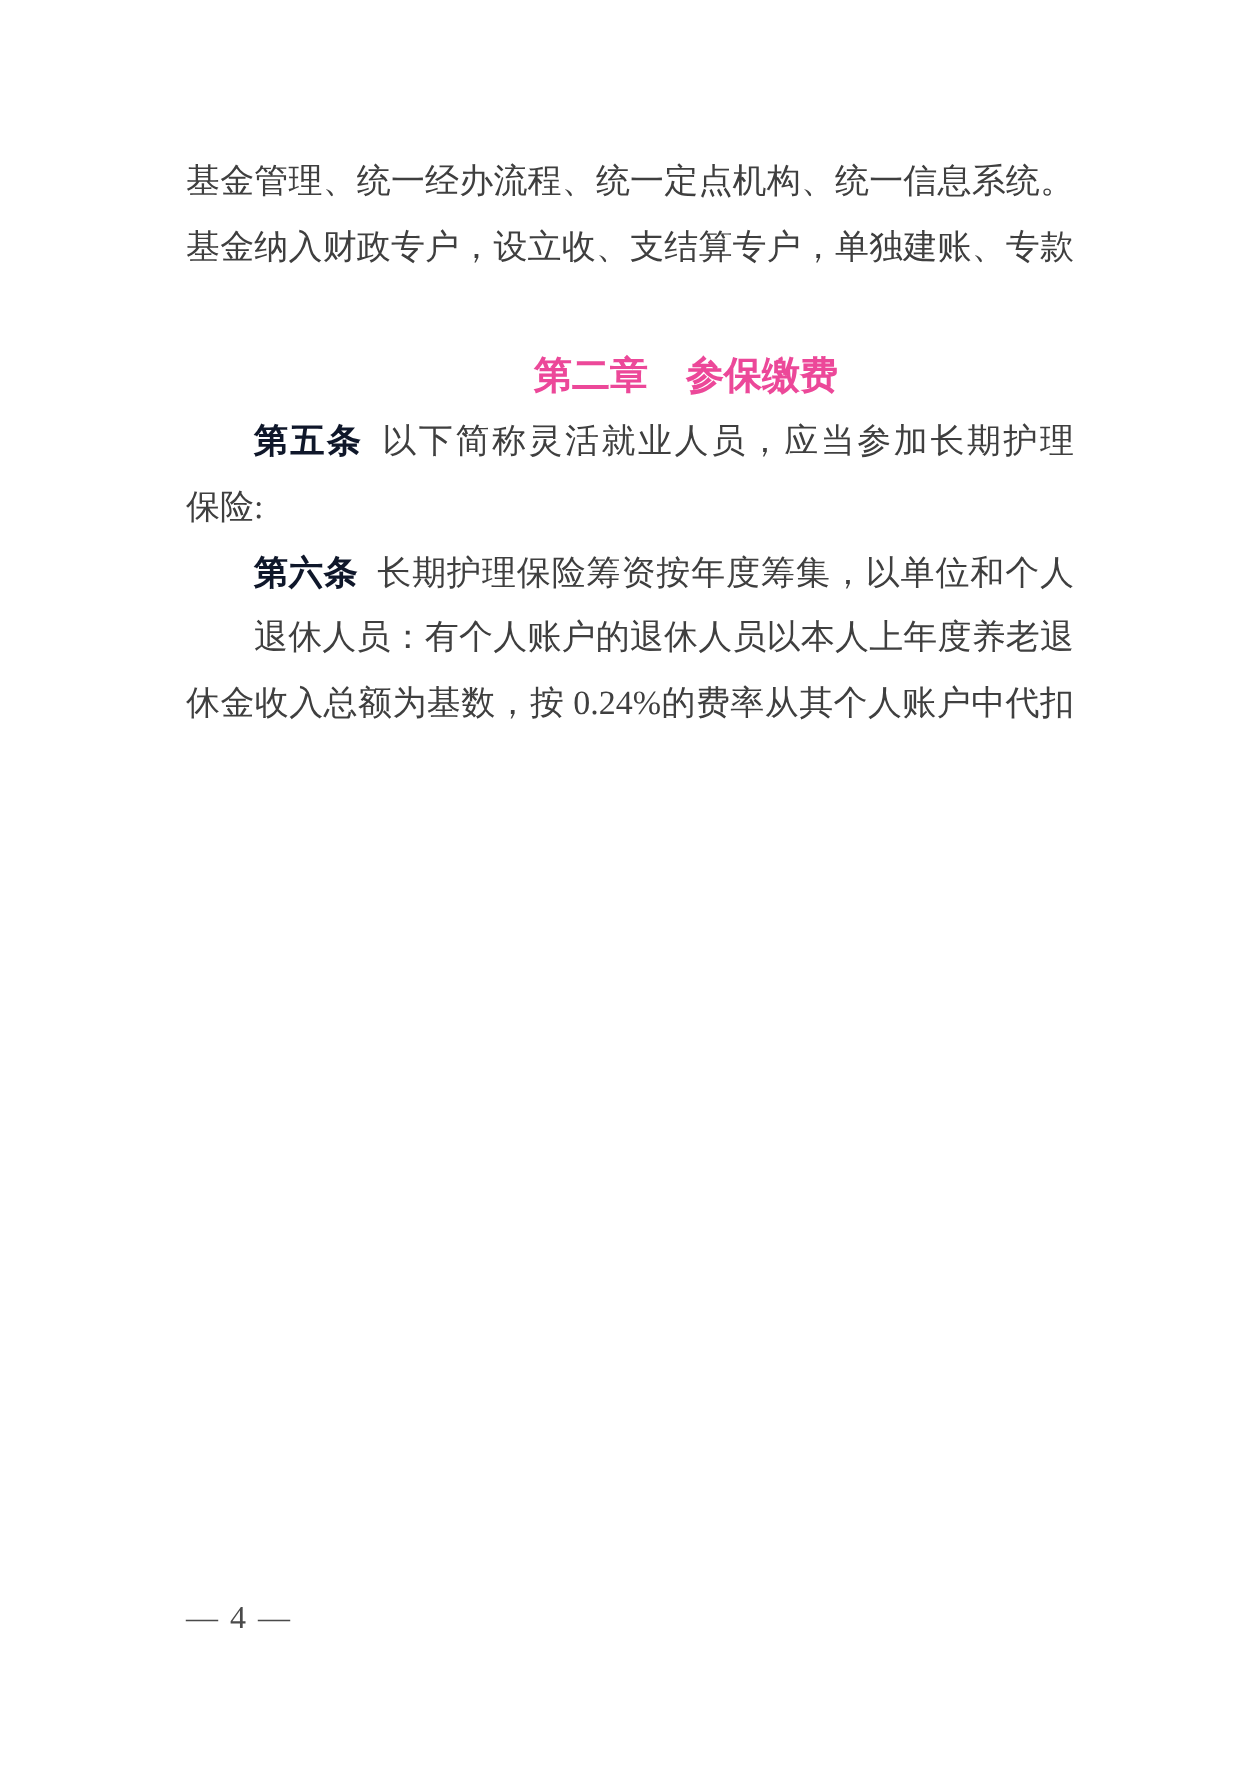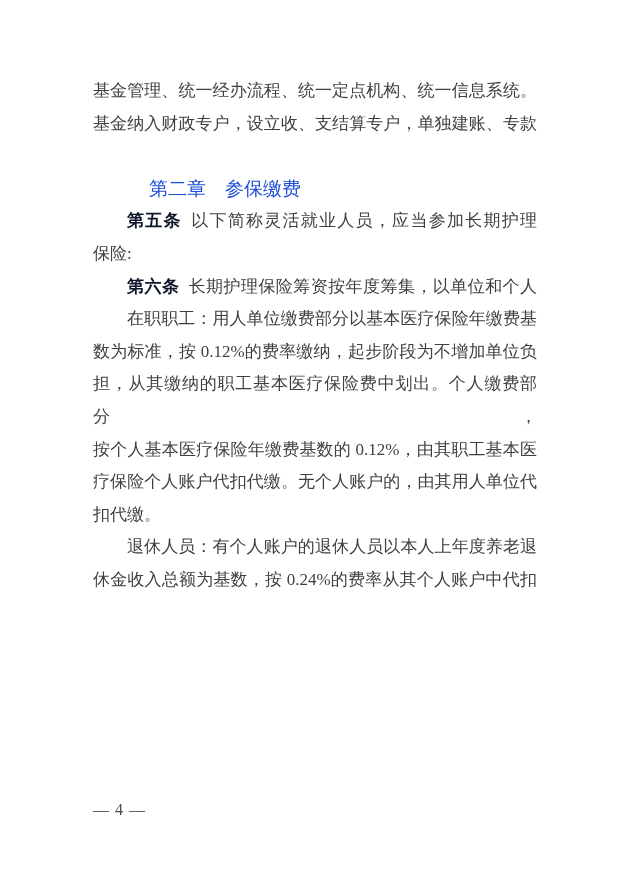--- a/index.html
+++ b/index.html
@@ -44,24 +44,24 @@
     padding-left: 34px;
   }
   .indent.jfull {
     
     width: 410px;
   }
   .chapter {
     margin: 32.6px 0 0 0;
     font-size: 19px;
     line-height: 32.6px;
-    font-weight: 400;
+    font-weight: 700;
     font-family: "Liberation Sans", "DejaVu Sans", sans-serif;
-    color: #1d4ed8;
-    text-align: left;
+    color: #ec4899;
+    text-align: center;
     text-indent: 56px;
   }
   .art-num {
     font-weight: 700;
     font-family: "Liberation Sans", "DejaVu Sans", sans-serif;
     color: #0f172a;
     padding-right: 0.55em;
   }
   .footer {
     position: absolute;
@@ -89,28 +89,20 @@
     <div>
       <div class="line jfull indent"><span class="art-num">第五条</span><span>以下简称灵活就业人员，应当参加长期护理</span></div>
       <div class="line jnat">保险:</div>
     </div>
 
 
     <div>
       <div class="line jfull indent"><span class="art-num">第六条</span><span>长期护理保险筹资按年度筹集，以单位和个人</span></div>
     </div>
 
-    <div>
-      <div class="line jfull indent">在职职工：用人单位缴费部分以基本医疗保险年缴费基</div>
-      <div class="line jfull">数为标准，按 0.12%的费率缴纳，起步阶段为不增加单位负</div>
-      <div class="line jfull">担，从其缴纳的职工基本医疗保险费中划出。个人缴费部分，</div>
-      <div class="line jfull">按个人基本医疗保险年缴费基数的 0.12%，由其职工基本医</div>
-      <div class="line jfull">疗保险个人账户代扣代缴。无个人账户的，由其用人单位代</div>
-      <div class="line jnat">扣代缴。</div>
-    </div>
 
     <div>
       <div class="line jfull indent">退休人员：有个人账户的退休人员以本人上年度养老退</div>
       <div class="line jfull">休金收入总额为基数，按 0.24%的费率从其个人账户中代扣</div>
     </div>
 
   </div>
 
   <div class="footer">
     <span>— 4 —</span>

